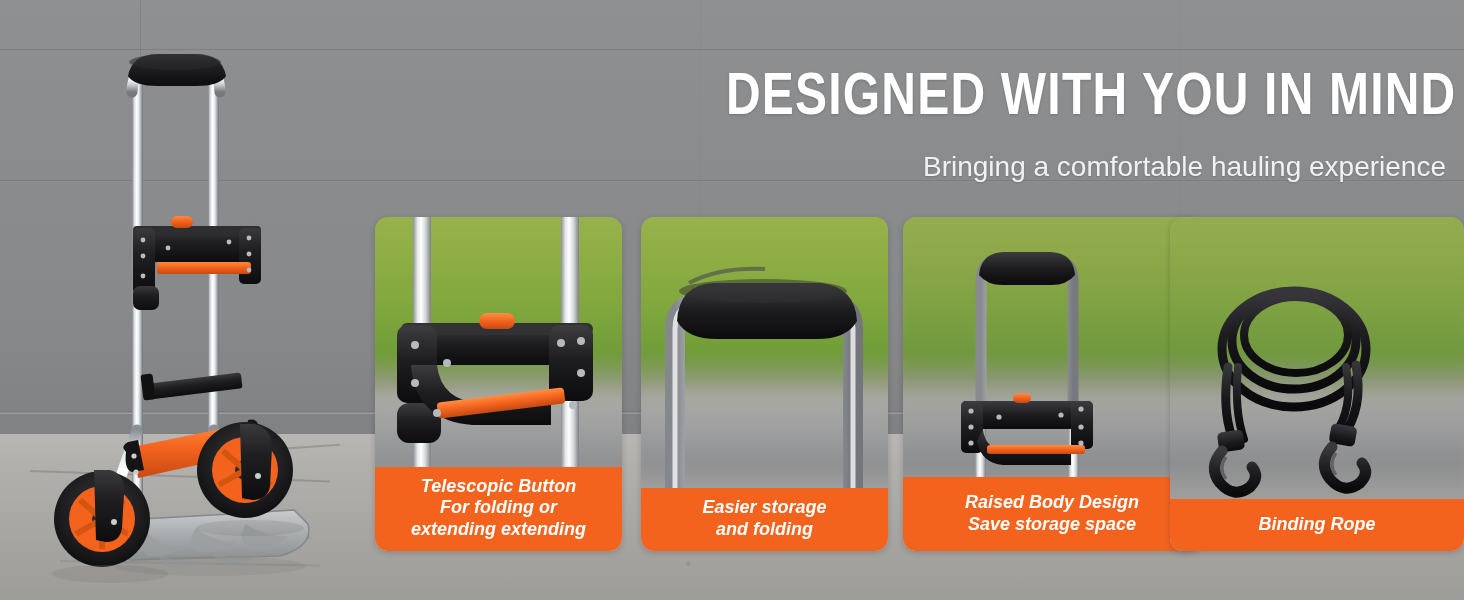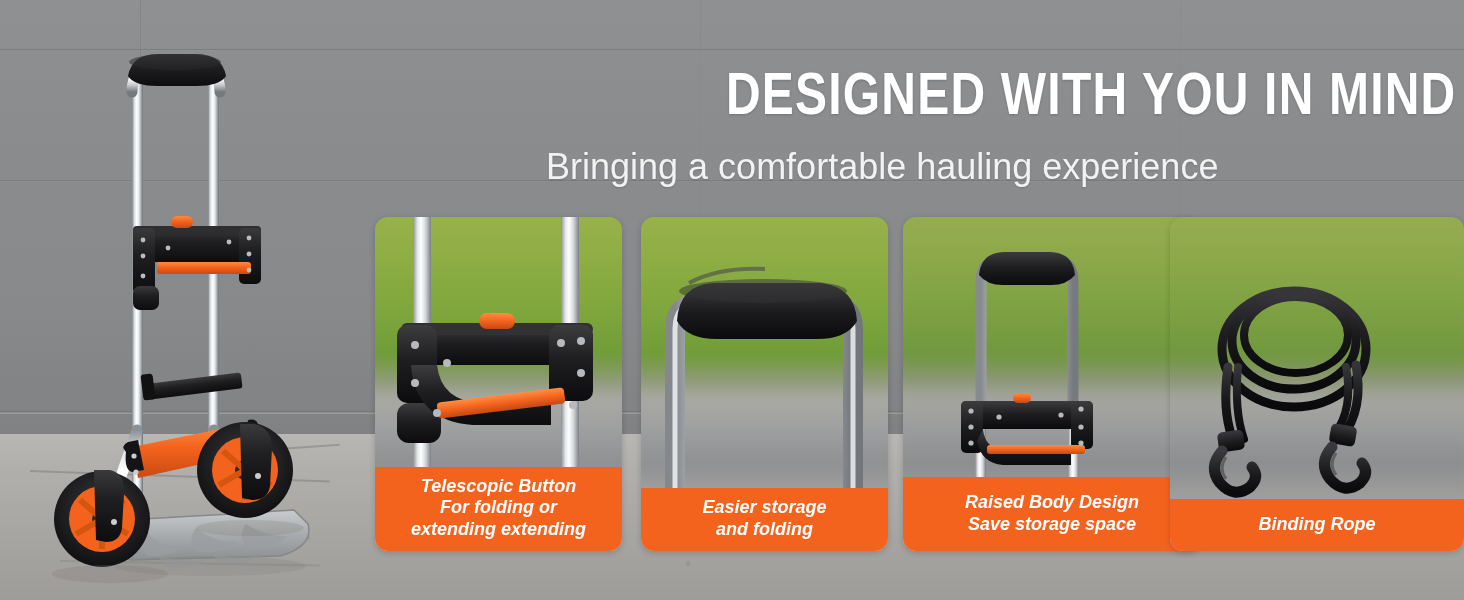--- a/index.html
+++ b/index.html
@@ -49,38 +49,38 @@
       radial-gradient(circle at 78% 66%, rgba(90,88,86,.15) 0 2px, transparent 3px),
       radial-gradient(circle at 90% 25%, rgba(255,255,255,.18) 0 2px, transparent 3px);
   }
   .ground-crack {
     position:absolute; height:2px; background:rgba(120,118,116,.45);
     transform-origin:left center;
   }
 
   
   .headline-wrap {
-    position:absolute; right:18px; top:62px; 
+    position:absolute; right:18px; top:62px; text-align:right;
     width:900px;
   }
   .headline {
     color:#ffffff;
     font-family:"Liberation Sans", sans-serif;
     font-weight:bold;
     font-size:60px;
     line-height:64px;
     letter-spacing:1.5px;
     transform:scaleX(.80);
     transform-origin:right center;
     white-space:nowrap;
     text-shadow:0 1px 3px rgba(0,0,0,.18);
   }
   .subhead {
     color:#f2f2f2;
-    font-size:36px;
+    font-size:28px;
     line-height:38px;
     margin-top:22px;
     white-space:nowrap;
     text-shadow:0 1px 2px rgba(0,0,0,.16);
   }
 
   
   .hero-product { position:absolute; left:0px; top:0px; width:370px; height:600px; }
 
   

